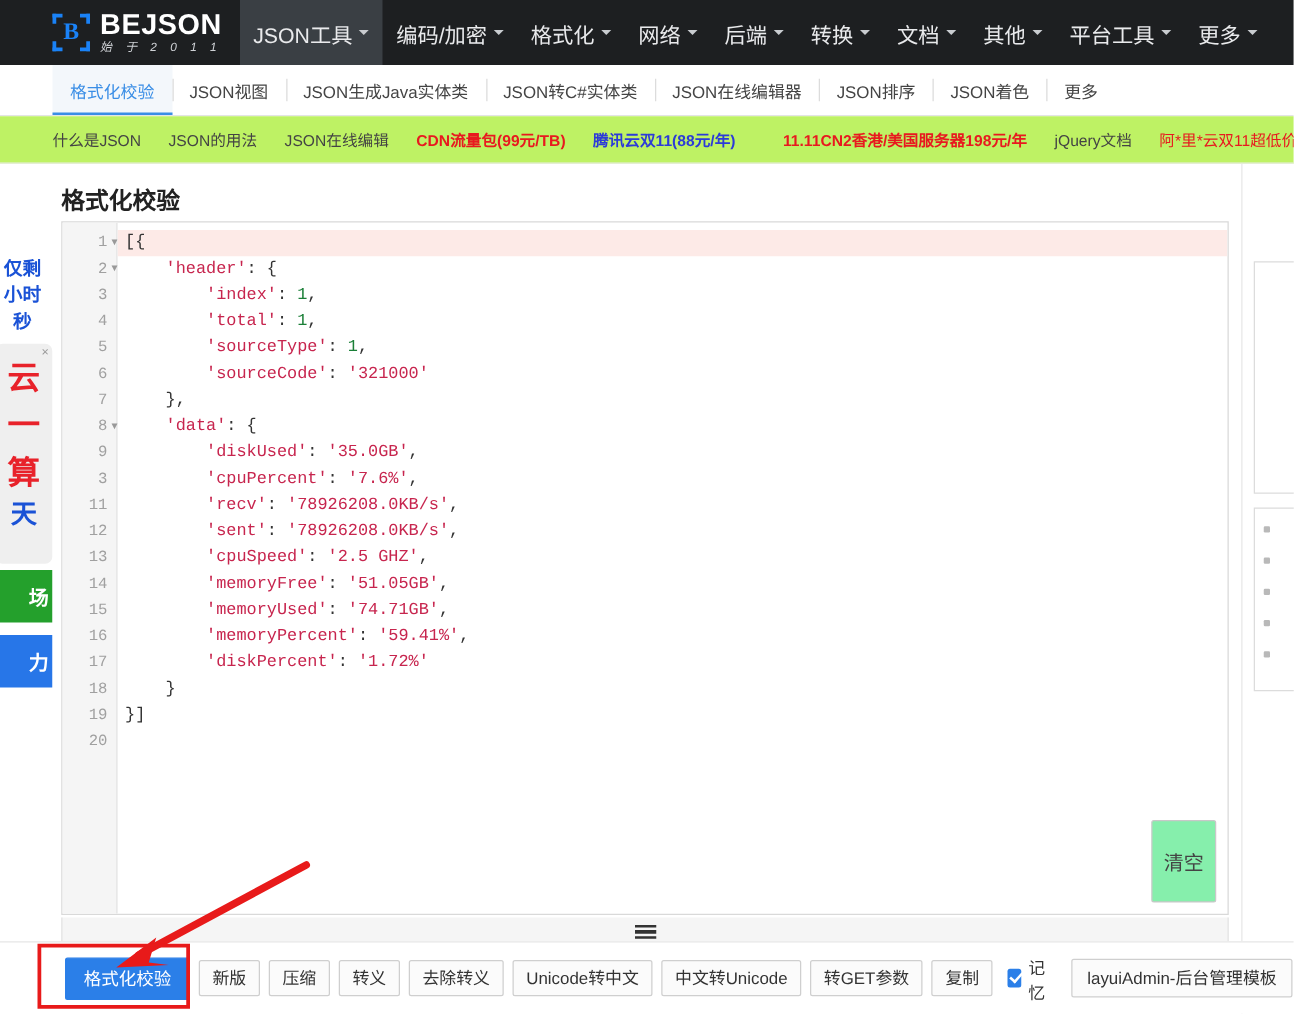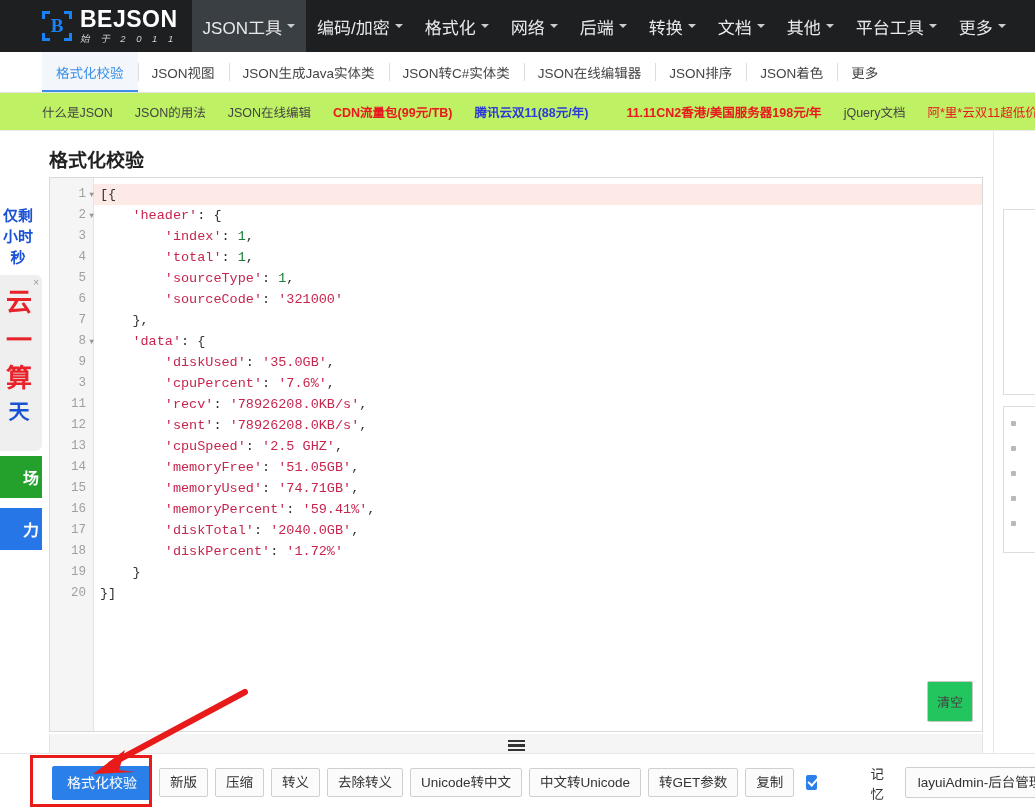--- a/index.html
+++ b/index.html
@@ -244,25 +244,25 @@
   }
   .codelines .cl.active {
     background:#fdeae7;
   }
   .tok-key { color:#c7254e; }
   .tok-str { color:#c7254e; }
   .tok-num { color:#1a7f37; }
   .tok-punc{ color:#333; }
   .clear-btn {
     position:absolute; right:9px; bottom:9px;
-    font-size:13px; color:#444;
-    background:#22c55e;
+    font-size:16px; color:#444;
+    background:#86efac;
     border:1px solid #c8c8c8;
     border-radius:2px;
-    padding:10px 9px;
+    padding:20px 9px;
     cursor:pointer;
   }
   
   .drag-strip {
     position:absolute;
     left:49px; right:52px;
     top:603px;
     height:24px;
     background:#f5f5f5;
     border:1px solid #e4e4e4;
@@ -303,21 +303,20 @@
     border-color:#2b7fe8;
     color:#fff;
     padding:9px 14px;
     font-size:14px;
   }
   .btn.wide { padding:8px 12px; margin-left:6px; }
   .memcheck {
     display:flex; align-items:center;
     margin:0 10px 0 5px;
     cursor:pointer;
-    gap:48px;
   }
   .memcheck .box {
     width:15px;height:15px;background:#2b7fe8;
     border-radius:2px; position:relative; margin-right:6px;
   }
   .memcheck .box::after {
     content:""; position:absolute;
     left:4px; top:1px; width:4px; height:8px;
     border:solid #fff; border-width:0 2px 2px 0;
     transform:rotate(42deg);
@@ -505,21 +504,20 @@
           <div class="cl"><span>    </span><span class="tok-punc">},</span></div>
           <div class="cl"><span>    </span><span class="tok-key">'data'</span><span class="tok-punc">: {</span></div>
           <div class="cl"><span>        </span><span class="tok-key">'diskUsed'</span><span class="tok-punc">: </span><span class="tok-str">'35.0GB'</span><span class="tok-punc">,</span></div>
           <div class="cl"><span>        </span><span class="tok-key">'cpuPercent'</span><span class="tok-punc">: </span><span class="tok-str">'7.6%'</span><span class="tok-punc">,</span></div>
           <div class="cl"><span>        </span><span class="tok-key">'recv'</span><span class="tok-punc">: </span><span class="tok-str">'78926208.0KB/s'</span><span class="tok-punc">,</span></div>
           <div class="cl"><span>        </span><span class="tok-key">'sent'</span><span class="tok-punc">: </span><span class="tok-str">'78926208.0KB/s'</span><span class="tok-punc">,</span></div>
           <div class="cl"><span>        </span><span class="tok-key">'cpuSpeed'</span><span class="tok-punc">: </span><span class="tok-str">'2.5 GHZ'</span><span class="tok-punc">,</span></div>
           <div class="cl"><span>        </span><span class="tok-key">'memoryFree'</span><span class="tok-punc">: </span><span class="tok-str">'51.05GB'</span><span class="tok-punc">,</span></div>
           <div class="cl"><span>        </span><span class="tok-key">'memoryUsed'</span><span class="tok-punc">: </span><span class="tok-str">'74.71GB'</span><span class="tok-punc">,</span></div>
           <div class="cl"><span>        </span><span class="tok-key">'memoryPercent'</span><span class="tok-punc">: </span><span class="tok-str">'59.41%'</span><span class="tok-punc">,</span></div>
-          <div class="cl"><span>        </span><span class="tok-key">'diskTotal'</span><span class="tok-punc">: </span><span class="tok-str">'2040.0GB'</span><span class="tok-punc">,</span></div>
           <div class="cl"><span>        </span><span class="tok-key">'diskPercent'</span><span class="tok-punc">: </span><span class="tok-str">'1.72%'</span></div>
           <div class="cl"><span>    </span><span class="tok-punc">}</span></div>
           <div class="cl"><span></span><span class="tok-punc">}]</span></div>
         </div>
     </div>
     <button class="clear-btn">清空</button>
   </div>
 
   <div class="drag-strip">
     <span class="bars">

